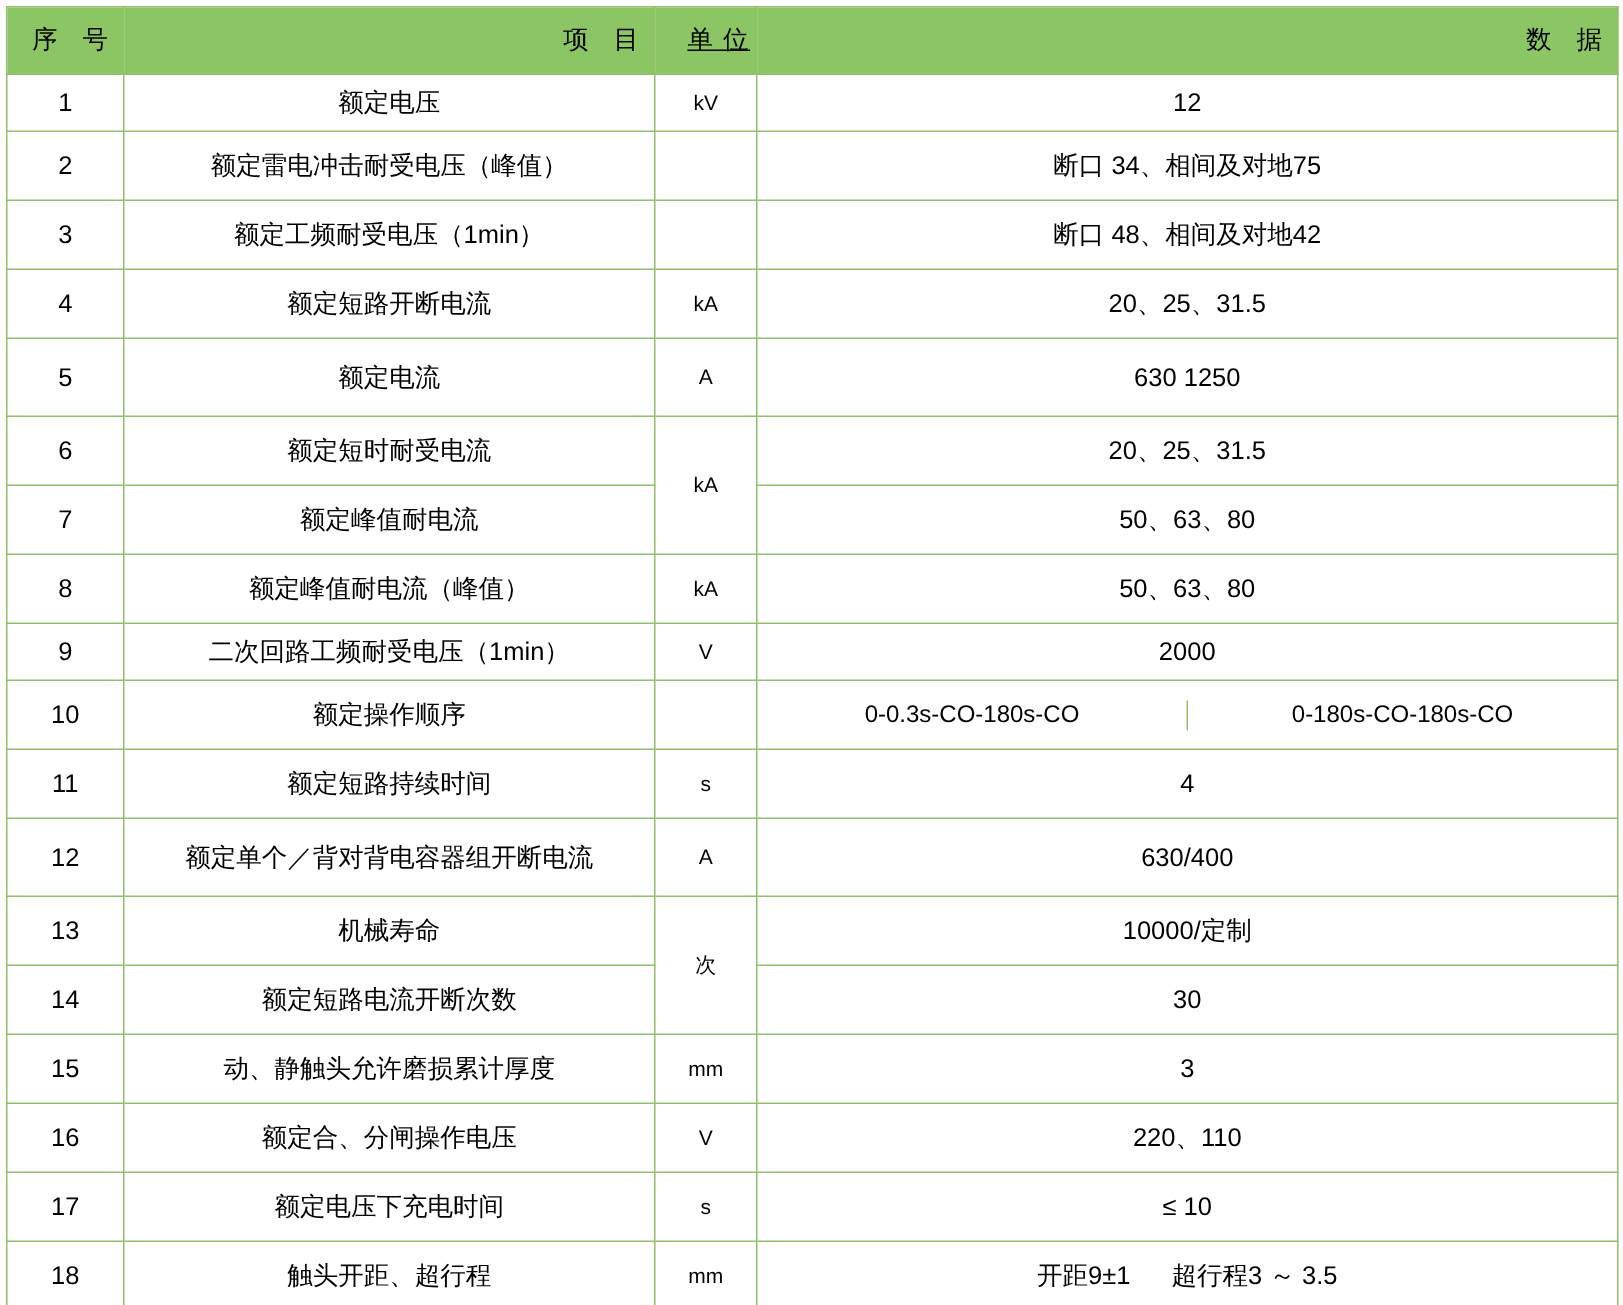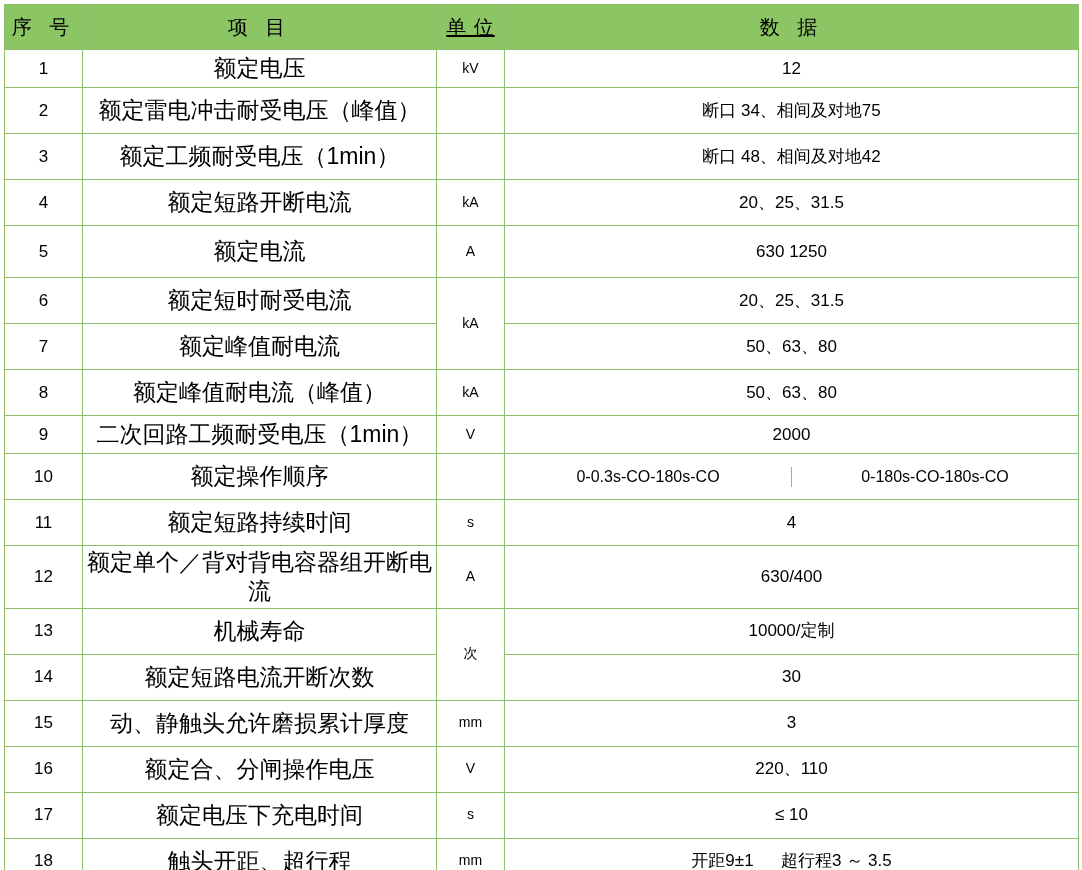--- a/index.html
+++ b/index.html
@@ -25,34 +25,35 @@
     vertical-align: middle;
     padding: 2px 4px;
     font-size: 17px;
     font-weight: normal;
     line-height: 1.25;
   }
   .spec-table thead th {
     background: #8cc664;
     color: #000;
     height: 40px;
-    font-size: 20px;
+    font-size: 17px;
     letter-spacing: 6px;
+    text-align: right;
   }
   .spec-table thead th.no-spacing {
     letter-spacing: 1px;
     text-decoration: underline;
   }
   col.c-no    { width: 78px; }
   col.c-item  { width: 354px; }
   col.c-unit  { width: 68px; }
   col.c-data  { width: 574px; }
 
   td.cell-no   { font-size: 17px; }
-  td.cell-item { font-size: 23px; }
+  td.cell-item { font-size: 17px; }
   td.cell-unit { font-size: 14px; }
   td.cell-data { font-size: 17px; }
 
   .row-h-38 { height: 38px; }
   .row-h-46 { height: 46px; }
   .row-h-52 { height: 52px; }
 
   .data-split {
     display: flex;
     width: 100%;

